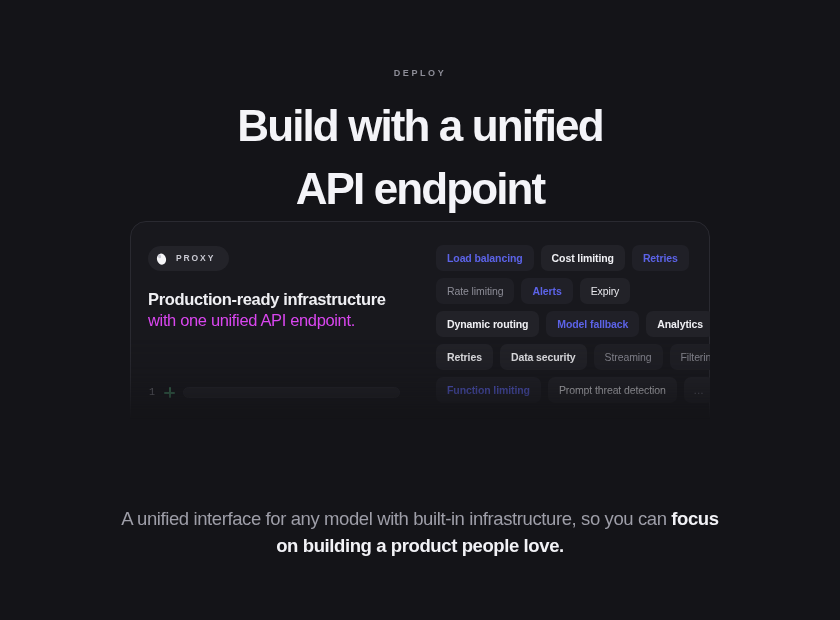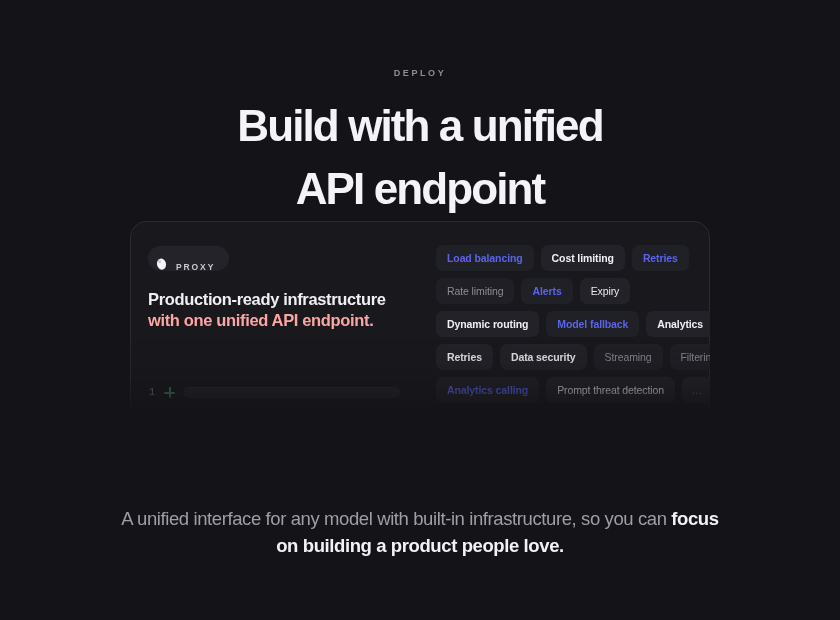--- a/index.html
+++ b/index.html
@@ -78,21 +78,21 @@
     border-radius: 16px;
   }
 
   
   .brand-pill {
     position: absolute;
     left: 17px;
     top: 24px;
     height: 25px;
     display: inline-flex;
-    align-items: flex-end;
+    align-items: center;
     gap: 7px;
     padding: 0 14px 0 6px;
     border-radius: 999px;
     background: #232329;
   }
   .brand-mark {
     width: 15px;
     height: 15px;
     display: block;
   }
@@ -116,22 +116,22 @@
     display: block;
     font-size: 16.5px;
     line-height: 21px;
     letter-spacing: -0.35px;
   }
   .card-head-line.strong {
     font-weight: 700;
     color: #efeff3;
   }
   .card-head-line.muted {
-    font-weight: 700;
-    color: #fca5a5;
+    font-weight: 400;
+    color: #d946ef;
   }
 
   
   .composer {
     position: absolute;
     left: 17px;
     top: 165px;
     display: flex;
     align-items: center;
     gap: 8px;
@@ -271,21 +271,21 @@
             <div class="chip t-blue">Model fallback</div>
             <div class="chip t-bright">Analytics</div>
           </div>
           <div class="chip-row">
             <div class="chip t-bright">Retries</div>
             <div class="chip t-bright">Data security</div>
             <div class="chip t-dim">Streaming</div>
             <div class="chip t-dim">Filtering</div>
           </div>
           <div class="chip-row">
-            <div class="chip t-blue">Analytics calling</div>
+            <div class="chip t-blue">Function limiting</div>
             <div class="chip t-white">Prompt threat detection</div>
             <div class="chip t-more">...</div>
           </div>
         </div>
 
     </div>
   </div>
 
   <div class="footer-copy">
     <span class="dim">A unified interface for any model with built-in infrastructure, so you can </span><span class="bold">focus on building a product people love.</span>

